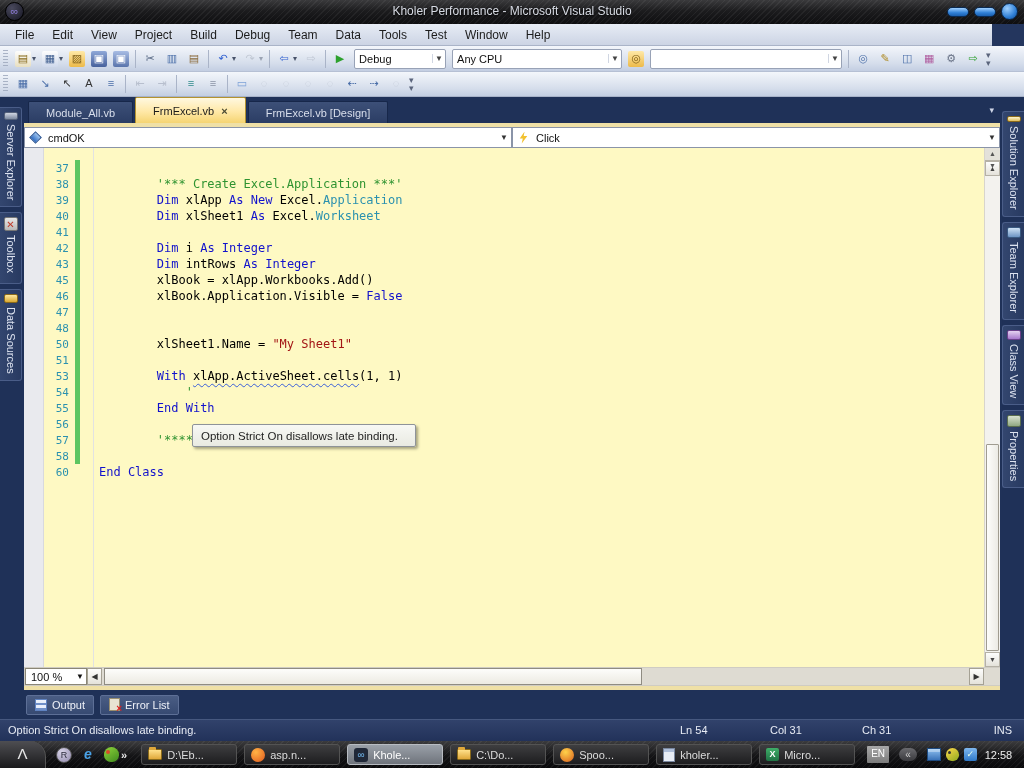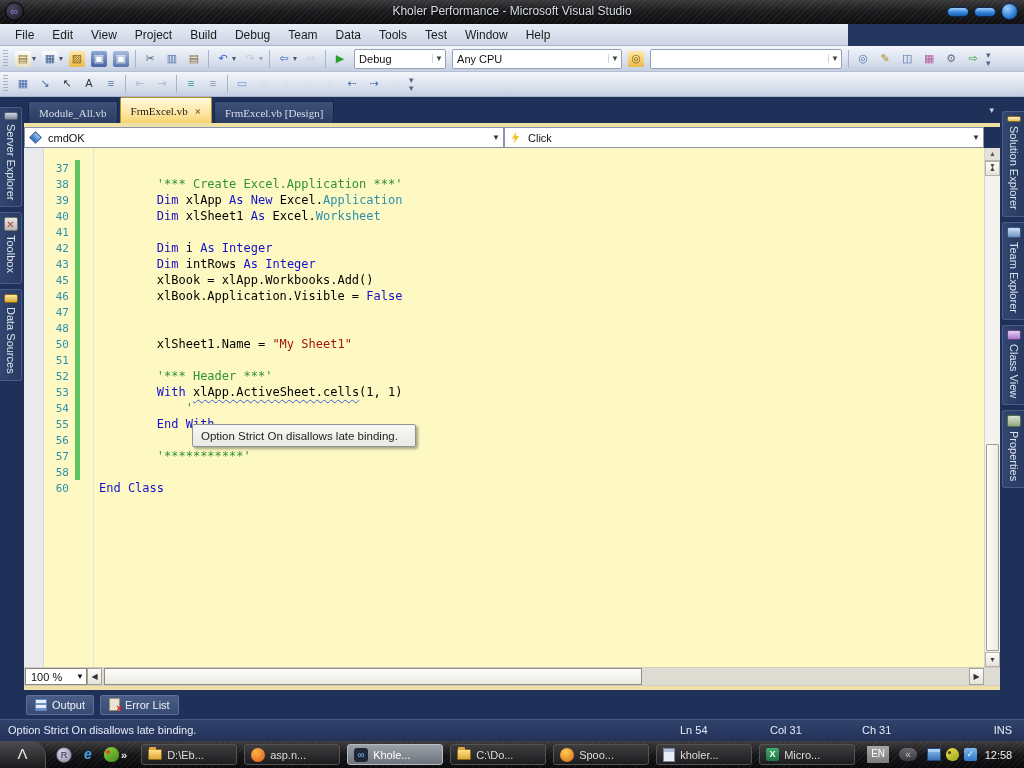--- a/index.html
+++ b/index.html
@@ -18,21 +18,21 @@
     color:#8f7ddc; text-align:center; line-height:17px; font-size:11px; z-index:2;}
   .title-text { position:absolute; left:0; right:0; top:4px; text-align:center; color:#d7dbe4;
     font-size:12px; text-shadow:0 1px 2px #000; z-index:2;}
   .win-btns { position:absolute; right:6px; top:3px; display:flex; align-items:center; gap:5px; z-index:3;}
   .pillbtn { width:22px; height:10px; border-radius:6px;
     background:linear-gradient(#9fd0ff,#2f7fd6 60%,#1b5fae); border:1px solid #0a2a52;}
   .roundbtn { width:17px; height:17px; border-radius:50%;
     background:radial-gradient(circle at 35% 30%,#9fd0ff,#2f7fd6 60%,#144b90); border:1px solid #0a2a52;}
 
   
-  .menubar { position:absolute; left:0; top:24px; width:848px; height:22px;
+  .menubar { position:absolute; left:0; top:24px; width:992px; height:22px;
     background:linear-gradient(#e7ecf5,#ccd4e4); border-bottom:1px solid #aab4c8;
     display:flex; align-items:center; padding-left:6px; }
   .menu-item { padding:2px 9px; color:#1c1c1c; font-size:12px; }
 
   
   .toolbar { position:absolute; left:0; width:1024px; display:flex; align-items:center;
     background:linear-gradient(#f3f6fb,#d5ddeb 70%,#c3cee2); }
   .tb1 { top:46px; height:26px; border-bottom:1px solid #b6c0d4; }
   .tb2 { top:72px; height:25px; border-bottom:1px solid #a7b2c8; }
   .grip { width:5px; height:18px; margin:0 4px 0 3px;
@@ -67,32 +67,32 @@
   .ico-data { background:linear-gradient(#ffe9a0,#d8a832); border:1px solid #8a6a1a;}
   .ico-solution { background:linear-gradient(#fdf4cf,#e0be5e); border:1px solid #8a6a1a;}
   .ico-team { background:linear-gradient(#cfe2f5,#6d94c4); border:1px solid #3a5a82;}
   .ico-class { background:linear-gradient(#e4d2f0,#a678cc); border:1px solid #6a3f8a;}
   .ico-props { background:linear-gradient(#d8e2d0,#90a882); border:1px solid #5a6e4e;}
 
   .docwell { position:absolute; left:24px; right:24px; top:0; bottom:0; }
 
   
   .tabrow { position:absolute; left:0; right:0; top:0; height:26px; display:flex; align-items:flex-end; padding-left:4px;}
-  .dtab { height:22px; display:flex; align-items:center; padding:0 10px; margin-right:2px;
+  .dtab { height:22px; display:flex; align-items:center; padding:0 17px; margin-right:2px;
     font-size:11px; color:#d9dfec; background:linear-gradient(#3d5078,#2b3d64);
-    border:1px solid #17274a; border-bottom:none; border-radius:2px 2px 0 0;font-family:Liberation Serif, serif; }
+    border:1px solid #17274a; border-bottom:none; border-radius:2px 2px 0 0; }
   .dtab.active { height:26px; color:#1b1b1b;
     background:linear-gradient(#fff8e0,#ffe8a6 55%,#f5d472); border-color:#b3922f; }
   .dtab .closex { margin-left:7px; color:#4a4a33; font-size:11px; font-weight:bold; }
   .tab-dd { position:absolute; right:6px; top:8px; color:#cfd6e8; font-size:9px; }
   .goldtop { position:absolute; left:0; right:0; top:26px; height:4px; background:#efe0a6; }
   .goldbottom { position:absolute; left:0; right:0; top:589px; height:4px; background:#efe0a6; }
 
   
-  .navbar { position:absolute; left:0; right:16px; top:30px; height:21px; background:#f2f2f2; display:flex; }
+  .navbar { position:absolute; left:0; right:0; top:30px; height:21px; background:#f2f2f2; display:flex; }
   .navcombo { flex:1; height:21px; background:#fff; border:1px solid #8a94a8; display:flex; align-items:center; font-size:11px; color:#111;}
   .navcombo .nval { flex:1; padding-left:4px; }
   .navcombo .carr { width:14px; text-align:center; font-size:8px; color:#333; }
   .obj-ico { width:9px; height:9px; margin:0 4px 0 6px; transform:rotate(45deg);
     background:linear-gradient(#9cc4f0,#2f6bc0); border:1px solid #1d4a8c; }
   .evt-ico { width:9px; height:12px; margin:0 4px 0 6px; background:#f2c12e;
     clip-path:polygon(62% 0, 8% 58%, 42% 58%, 30% 100%, 92% 38%, 52% 38%); }
 
   
   .editor { position:absolute; left:0; right:0; top:51px; height:519px; background:#fef9c3; overflow:hidden; }
@@ -502,25 +502,20 @@
               <span class="ln">50</span>
               <span class="chg on"></span>
               <span class="codetext"><span class="pln">        xlSheet1.Name = </span><span class="str">"My Sheet1"</span></span>
             </div>
             <div class="line">
               <span class="ln">51</span>
               <span class="chg on"></span>
               <span class="codetext"></span>
             </div>
             <div class="line">
-              <span class="ln">52</span>
-              <span class="chg on"></span>
-              <span class="codetext"><span class="com">        '*** Header ***'</span></span>
-            </div>
-            <div class="line">
               <span class="ln">53</span>
               <span class="chg on"></span>
               <span class="codetext"><span class="pln">        </span><span class="kw">With</span><span class="pln"> </span><span class="pln sq">xlApp.ActiveSheet.cells</span><span class="pln">(1, 1)</span></span>
             </div>
             <div class="line">
               <span class="ln">54</span>
               <span class="chg on"></span>
               <span class="codetext"><span class="pln">            </span><span class="com">'</span></span>
             </div>
             <div class="line">

